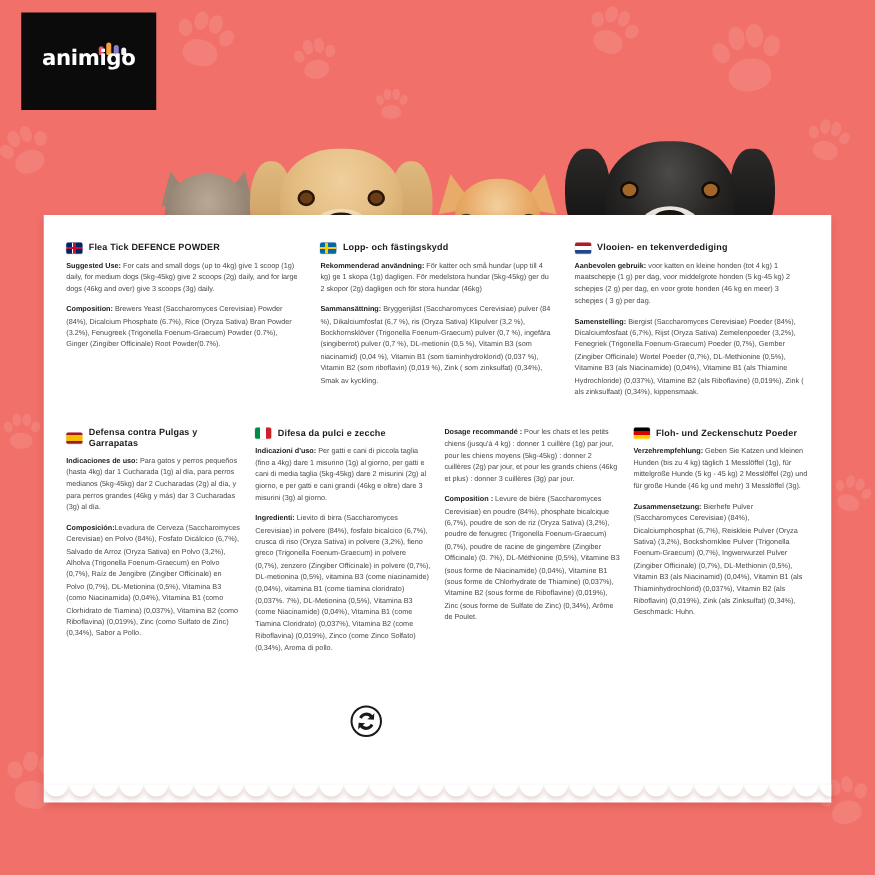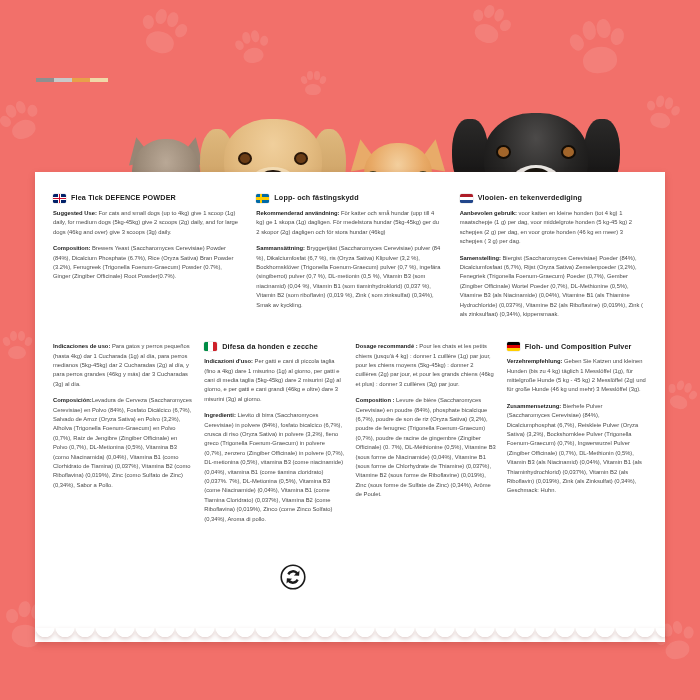--- a/index.html
+++ b/index.html
@@ -403,20 +403,29 @@
       <span class="pad t4"></span>
   </div>
   <div class="paw" style="left:666px;top:380px;width:30px;height:30px;transform:rotate(18deg);">
     <span class="pad big"></span>
       <span class="pad t1"></span>
       <span class="pad t2"></span>
       <span class="pad t3"></span>
       <span class="pad t4"></span>
   </div>
 
+  <div id="logo-box">
+    <div id="logo-dots">
+      <i style="left:0px;height:7px;background:#e8536b;"></i>
+      <i style="left:6px;height:10px;background:#f2a33c;"></i>
+      <i style="left:12px;height:8px;background:#8f7fd4;"></i>
+      <i style="left:18px;height:6px;background:#f2f2f2;"></i>
+    </div>
+    <div id="logo-wordmark">animigo</div>
+  </div>
   <div id="logo-underbar">
     <span style="background:#8f8f8f"></span>
     <span style="background:#c9c9c9"></span>
     <span style="background:#e8a04a"></span>
     <span style="background:#f0d9a8"></span>
   </div>
 
   <div id="animal-band">
     <div class="animal" id="cat-tabby">
       <span class="ear l"></span>
@@ -492,42 +501,46 @@
           </div>
           <p class="para"><b>Aanbevolen gebruik:</b><span> voor katten en kleine honden (tot 4 kg) 1 maatschepje (1 g) per dag, voor middelgrote honden (5 kg-45 kg) 2 schepjes (2 g) per dag, en voor grote honden (46 kg en meer) 3 schepjes ( 3 g) per dag.</span></p>
           <p class="para"><b>Samenstelling:</b><span> Biergist (Saccharomyces Cerevisiae) Poeder (84%), Dicalciumfosfaat (6,7%), Rijst (Oryza Sativa) Zemelenpoeder (3,2%), Fenegriek (Trigonella Foenum-Graecum) Poeder (0,7%), Gember (Zingiber Officinale) Wortel Poeder (0,7%), DL-Methionine (0,5%), Vitamine B3 (als Niacinamide) (0,04%), Vitamine B1 (als Thiamine Hydrochloride) (0,037%), Vitamine B2 (als Riboflavine) (0,019%), Zink ( als zinksulfaat) (0,34%), kippensmaak.</span></p>
         </div>
 
       </div>
 
       <div class="lang-row" id="row-bottom">
 
         <div class="lang-col">
+          <div class="lang-head">
+            <span class="flag flag-es"></span>
+            <span class="lang-title">Defensa contra Pulgas y Garrapatas</span>
+          </div>
           <p class="para"><b>Indicaciones de uso:</b><span> Para gatos y perros pequeños (hasta 4kg) dar 1 Cucharada (1g) al día, para perros medianos (5kg-45kg) dar 2 Cucharadas (2g) al día, y para perros grandes (46kg y más) dar 3 Cucharadas (3g) al día.</span></p>
           <p class="para"><b>Composición:</b><span>Levadura de Cerveza (Saccharomyces Cerevisiae) en Polvo (84%), Fosfato Dicálcico (6,7%), Salvado de Arroz (Oryza Sativa) en Polvo (3,2%), Alholva (Trigonella Foenum-Graecum) en Polvo (0,7%), Raíz de Jengibre (Zingiber Officinale) en Polvo (0,7%), DL-Metionina (0,5%), Vitamina B3 (como Niacinamida) (0,04%), Vitamina B1 (como Clorhidrato de Tiamina) (0,037%), Vitamina B2 (como Riboflavina) (0,019%), Zinc (como Sulfato de Zinc) (0,34%), Sabor a Pollo.</span></p>
         </div>
 
         <div class="lang-col">
           <div class="lang-head">
             <span class="flag flag-it"></span>
-            <span class="lang-title">Difesa da honden e zecche</span>
+            <span class="lang-title">Difesa da pulci e zecche</span>
           </div>
           <p class="para"><b>Indicazioni d'uso:</b><span> Per gatti e cani di piccola taglia (fino a 4kg) dare 1 misurino (1g) al giorno, per gatti e cani di media taglia (5kg-45kg) dare 2 misurini (2g) al giorno, e per gatti e cani grandi (46kg e oltre) dare 3 misurini (3g) al giorno.</span></p>
           <p class="para"><b>Ingredienti:</b><span> Lievito di birra (Saccharomyces Cerevisiae) in polvere (84%), fosfato bicalcico (6,7%), crusca di riso (Oryza Sativa) in polvere (3,2%), fieno greco (Trigonella Foenum-Graecum) in polvere (0,7%), zenzero (Zingiber Officinale) in polvere (0,7%), DL-metionina (0,5%), vitamina B3 (come niacinamide) (0,04%), vitamina B1 (come tiamina cloridrato) (0,037%. 7%), DL-Metionina (0,5%), Vitamina B3 (come Niacinamide) (0,04%), Vitamina B1 (come Tiamina Cloridrato) (0,037%), Vitamina B2 (come Riboflavina) (0,019%), Zinco (come Zinco Solfato) (0,34%), Aroma di pollo.</span></p>
         </div>
 
         <div class="lang-col">
           <p class="para"><b>Dosage recommandé :</b><span> Pour les chats et les petits chiens (jusqu'à 4 kg) : donner 1 cuillère (1g) par jour, pour les chiens moyens (5kg-45kg) : donner 2 cuillères (2g) par jour, et pour les grands chiens (46kg et plus) : donner 3 cuillères (3g) par jour.</span></p>
           <p class="para"><b>Composition :</b><span> Levure de bière (Saccharomyces Cerevisiae) en poudre (84%), phosphate bicalcique (6,7%), poudre de son de riz (Oryza Sativa) (3,2%), poudre de fenugrec (Trigonella Foenum-Graecum) (0,7%), poudre de racine de gingembre (Zingiber Officinale) (0. 7%), DL-Méthionine (0,5%), Vitamine B3 (sous forme de Niacinamide) (0,04%), Vitamine B1 (sous forme de Chlorhydrate de Thiamine) (0,037%), Vitamine B2 (sous forme de Riboflavine) (0,019%), Zinc (sous forme de Sulfate  de Zinc) (0,34%), Arôme de Poulet.</span></p>
         </div>
 
         <div class="lang-col">
           <div class="lang-head">
             <span class="flag flag-de"></span>
-            <span class="lang-title">Floh- und Composition Pulver</span>
+            <span class="lang-title">Floh- und Zeckenschutz Poeder</span>
           </div>
           <p class="para"><b>Verzehrempfehlung:</b><span> Geben Sie Katzen und kleinen Hunden (bis zu 4 kg) täglich 1 Messlöffel (1g), für mittelgroße Hunde (5 kg - 45 kg) 2 Messlöffel (2g) und für große Hunde (46 kg und mehr) 3 Messlöffel (3g).</span></p>
           <p class="para"><b>Zusammensetzung:</b><span> Bierhefe Pulver (Saccharomyces Cerevisiae) (84%), Dicalciumphosphat (6,7%), Reiskleie Pulver (Oryza Sativa) (3,2%), Bockshornklee Pulver (Trigonella Foenum-Graecum) (0,7%), Ingwerwurzel Pulver (Zingiber Officinale) (0,7%), DL-Methionin (0,5%), Vitamin B3 (als Niacinamid) (0,04%), Vitamin B1 (als Thiaminhydrochlorid) (0,037%), Vitamin B2 (als Riboflavin) (0,019%), Zink (als Zinksulfat) (0,34%), Geschmack: Huhn.</span></p>
         </div>
 
       </div>
     </div>
 
     <svg id="green-dot" viewBox="0 0 64 64">
       <circle cx="32" cy="32" r="29" fill="none" stroke="#1a1a1a" stroke-width="4"></circle>

